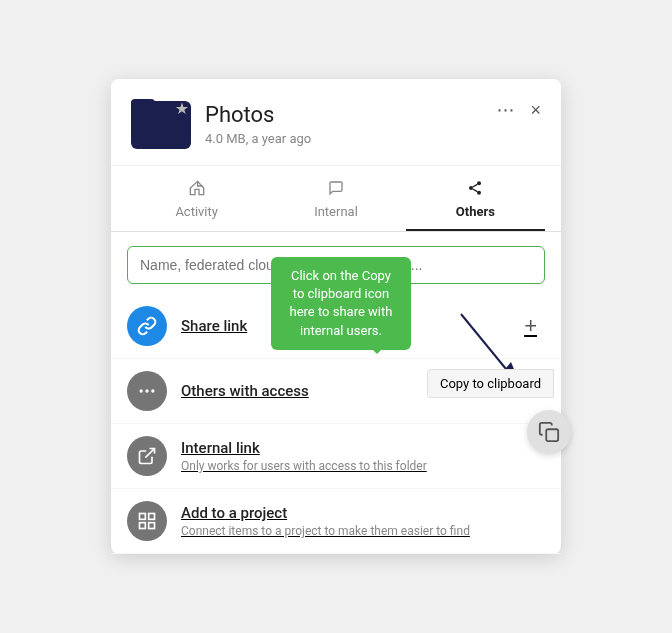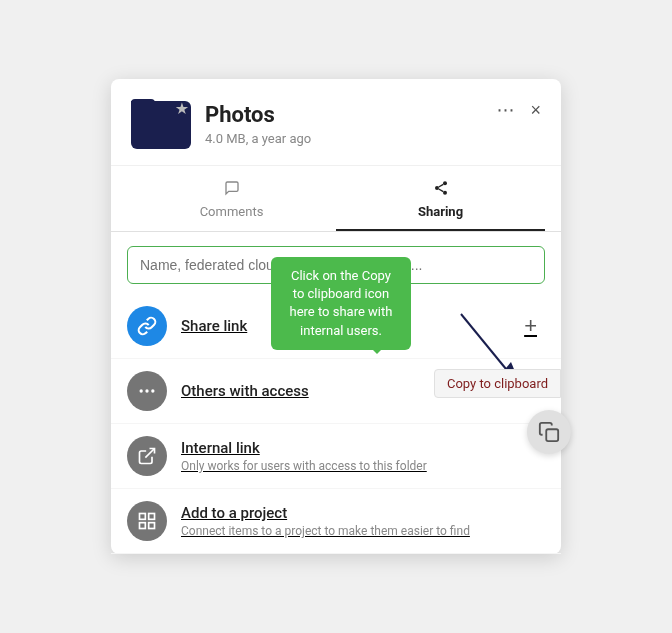--- a/index.html
+++ b/index.html
@@ -55,21 +55,21 @@
     .star-icon {
       position: absolute;
       top: 0;
       right: 2px;
       color: #bbb;
       font-size: 16px;
     }
     .header-info { flex: 1; }
     .header-title {
       font-size: 22px;
-      font-weight: 700;
+      font-weight: 400;
       color: #222;
       line-height: 1.2;
     }
     .header-subtitle {
       font-size: 13px;
       color: #888;
       margin-top: 2px;
     }
     .header-actions {
       display: flex;
@@ -161,27 +161,27 @@
       position: absolute;
       top: 248px;
       right: 60px;
       z-index: 10;
     }
 
     
     .copy-label {
       position: absolute;
       top: 290px;
-      right: 0px;
+      right: 7px;
       background: #f5f5f5;
       border: 1px solid #e0e0e0;
       border-radius: 4px 0 0 4px;
       padding: 6px 12px;
       font-size: 13px;
-      color: #7f1d1d;
+      color: #000000;
       z-index: 10;
       white-space: nowrap;
     }
 
     
     .copy-btn-circle {
       position: absolute;
       bottom: 100px;
       right: -10px;
       width: 44px;
@@ -259,36 +259,45 @@
     <div class="header-actions">
       <button class="btn-icon">⋯</button>
       <button class="btn-icon">×</button>
     </div>
   </div>
 
   <div class="tabs">
     <div class="tab">
       <span class="tab-icon">
         <svg width="16" height="16" viewBox="0 0 24 24" fill="none" stroke="currentColor" stroke-width="2">
+          <polyline points="13 2 13 9 20 9"></polyline>
+            <polygon points="22 12 13 2 2 12 2 22 9 22 9 14 15 14 15 22 22 22"></polygon>
+        </svg>
+      </span>
+      <span>Activity</span>
+    </div>
+    <div class="tab">
+      <span class="tab-icon">
+        <svg width="16" height="16" viewBox="0 0 24 24" fill="none" stroke="currentColor" stroke-width="2">
           <path d="M21 15a2 2 0 0 1-2 2H7l-4 4V5a2 2 0 0 1 2-2h14a2 2 0 0 1 2 2z"></path>
         </svg>
       </span>
-      <span>Comments</span>
+      <span>Internal</span>
     </div>
     <div class="tab active">
       <span class="tab-icon">
         <svg width="16" height="16" viewBox="0 0 24 24" fill="currentColor">
           <circle cx="18" cy="5" r="3"></circle>
             <circle cx="6" cy="12" r="3"></circle>
             <circle cx="18" cy="19" r="3"></circle>
           <line x1="8.59" y1="13.51" x2="15.42" y2="17.49" stroke="currentColor" stroke-width="2"></line>
           <line x1="15.41" y1="6.51" x2="8.59" y2="10.49" stroke="currentColor" stroke-width="2"></line>
         </svg>
       </span>
-      <span>Sharing</span>
+      <span>Others</span>
     </div>
   </div>
 
   <div class="search-bar">
     <input class="search-input" type="text" placeholder="Name, federated cloud ID or email address ..." style="">
   </div>
 
   <div class="tooltip-popup">
     <span>Click on the Copy to clipboard icon here to share with internal users.</span>
   </div>

